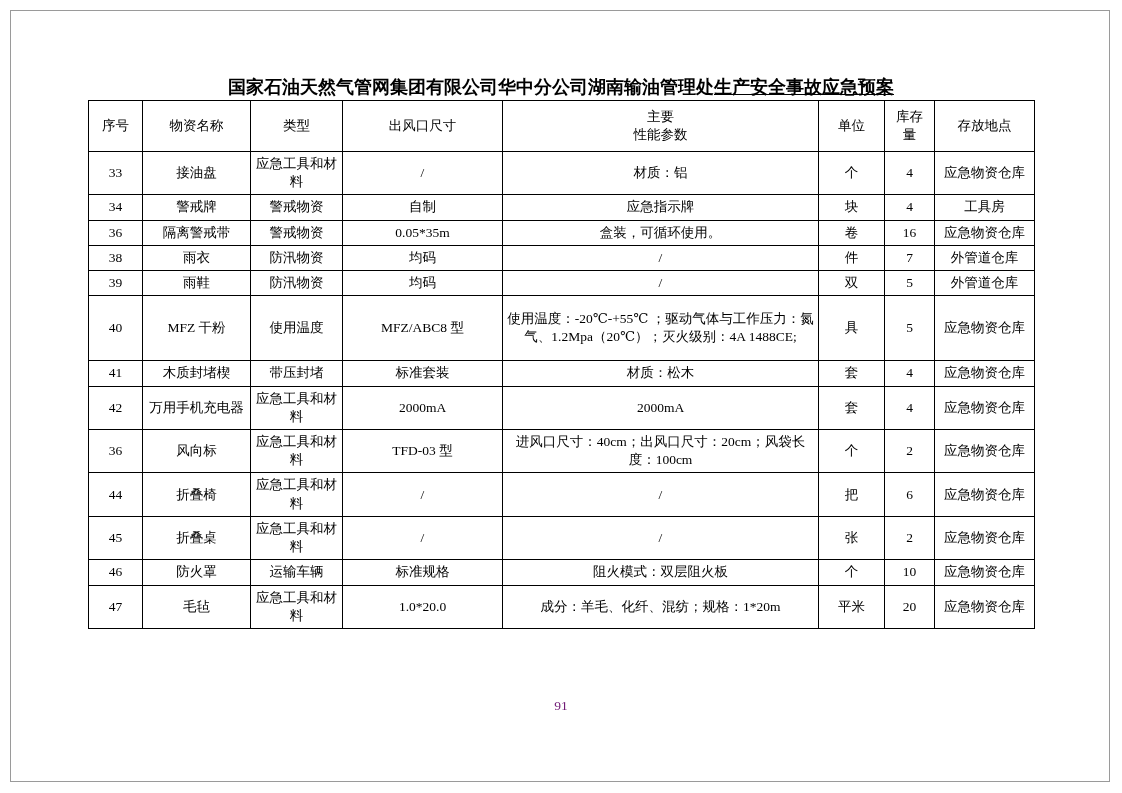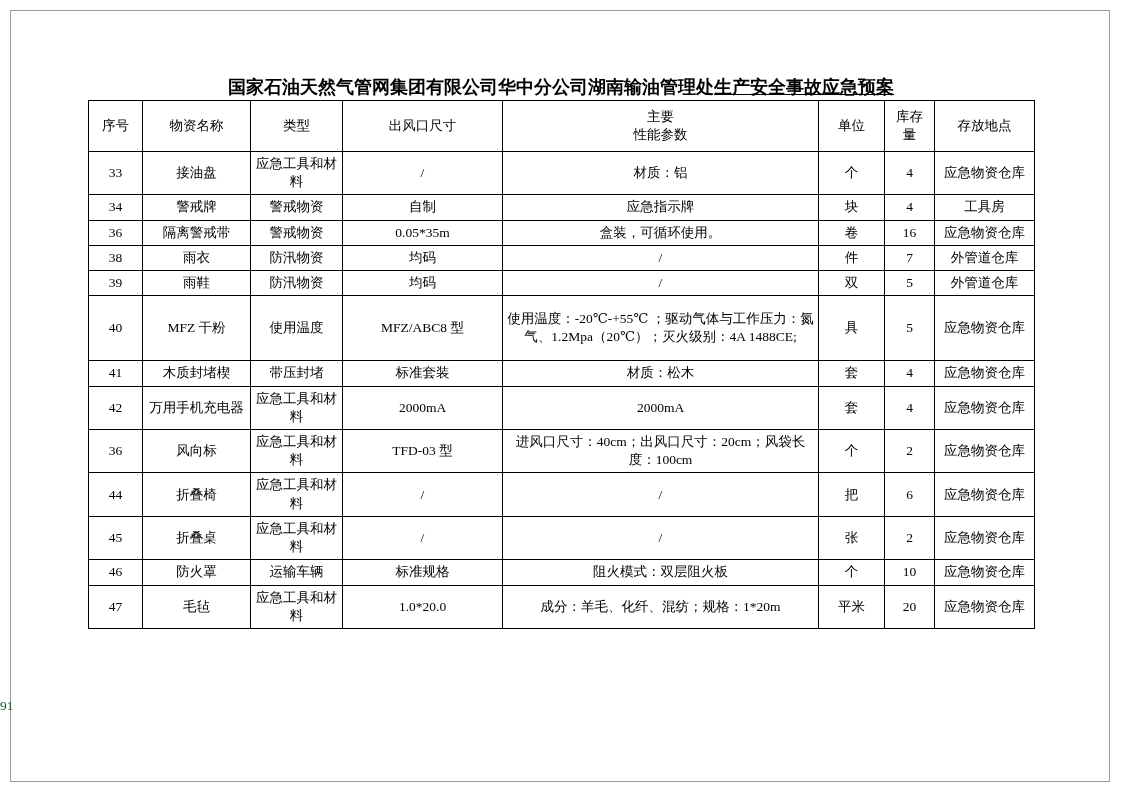--- a/index.html
+++ b/index.html
@@ -76,23 +76,23 @@
   }
   td.tall { height: 58px; }
   .vertical-qty {
     line-height: 1.0;
   }
   .pagenum {
     position: absolute;
     top: 698px;
     left: 0;
     width: 1122px;
-    text-align: left;
+    text-align: center;
     font-size: 13.5px;
-    color: #14532d;
+    color: #701a75;
   }
   .outer-border {
     position: absolute;
     top: 10px;
     left: 10px;
     width: 1100px;
     height: 772px;
     border: 1px solid #9a9a9a;
     box-sizing: border-box;
     pointer-events: none;

